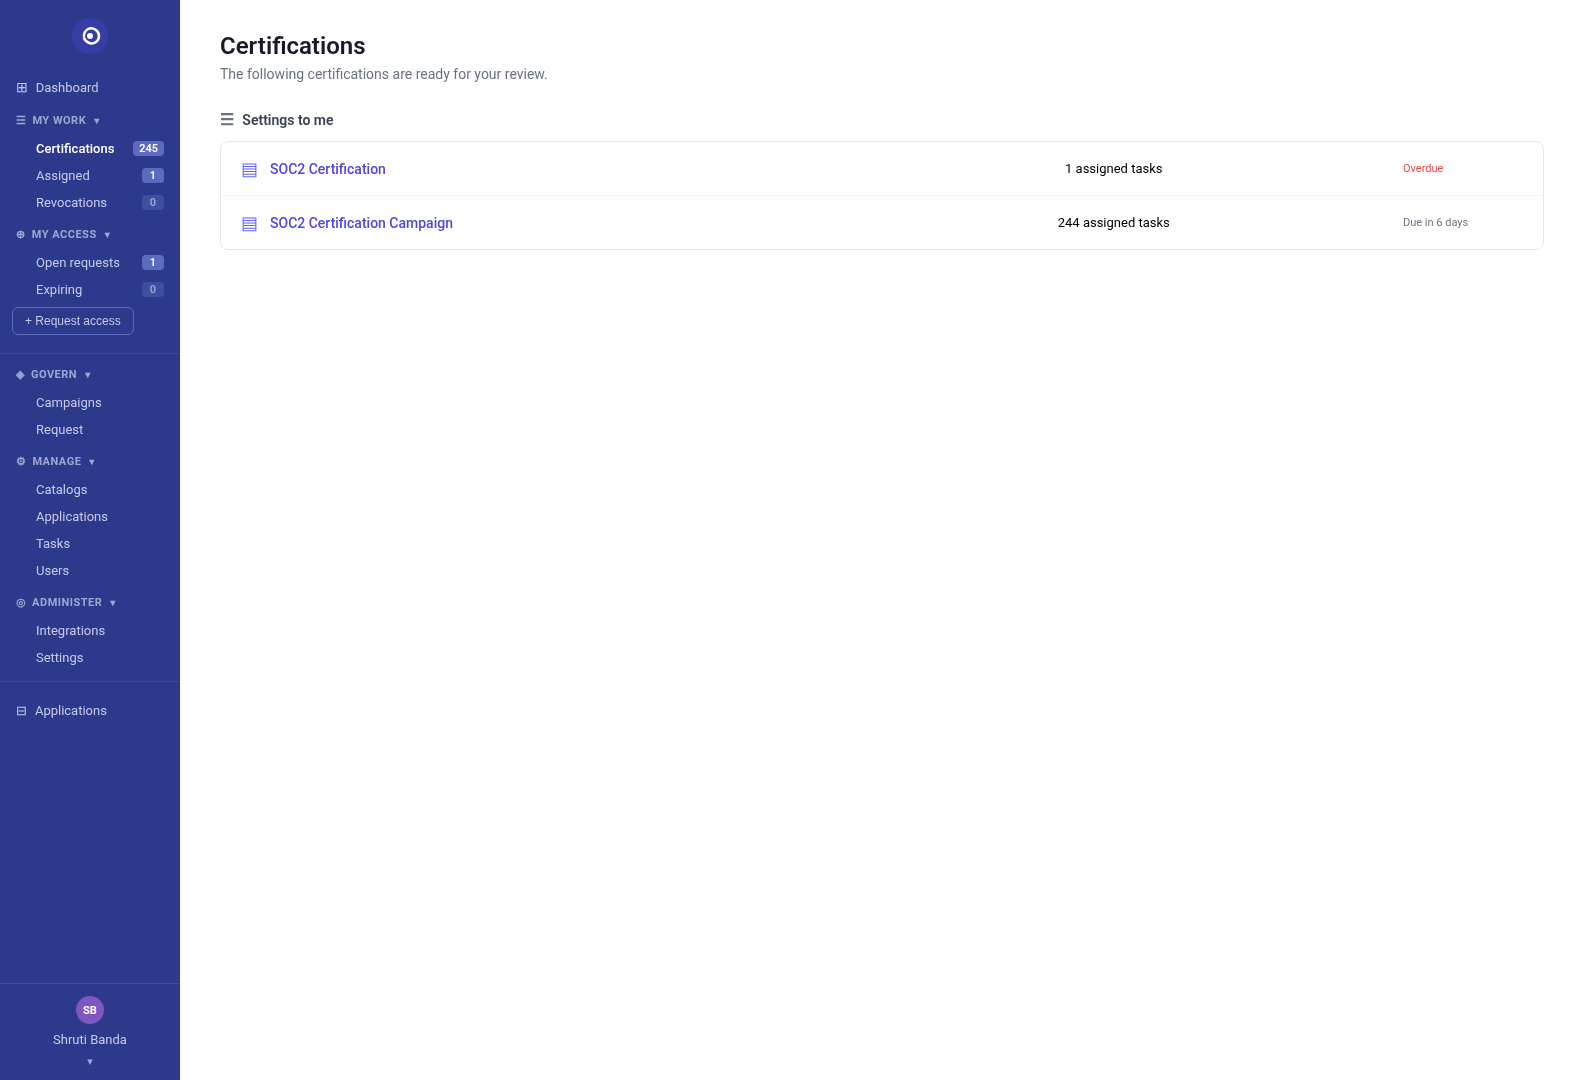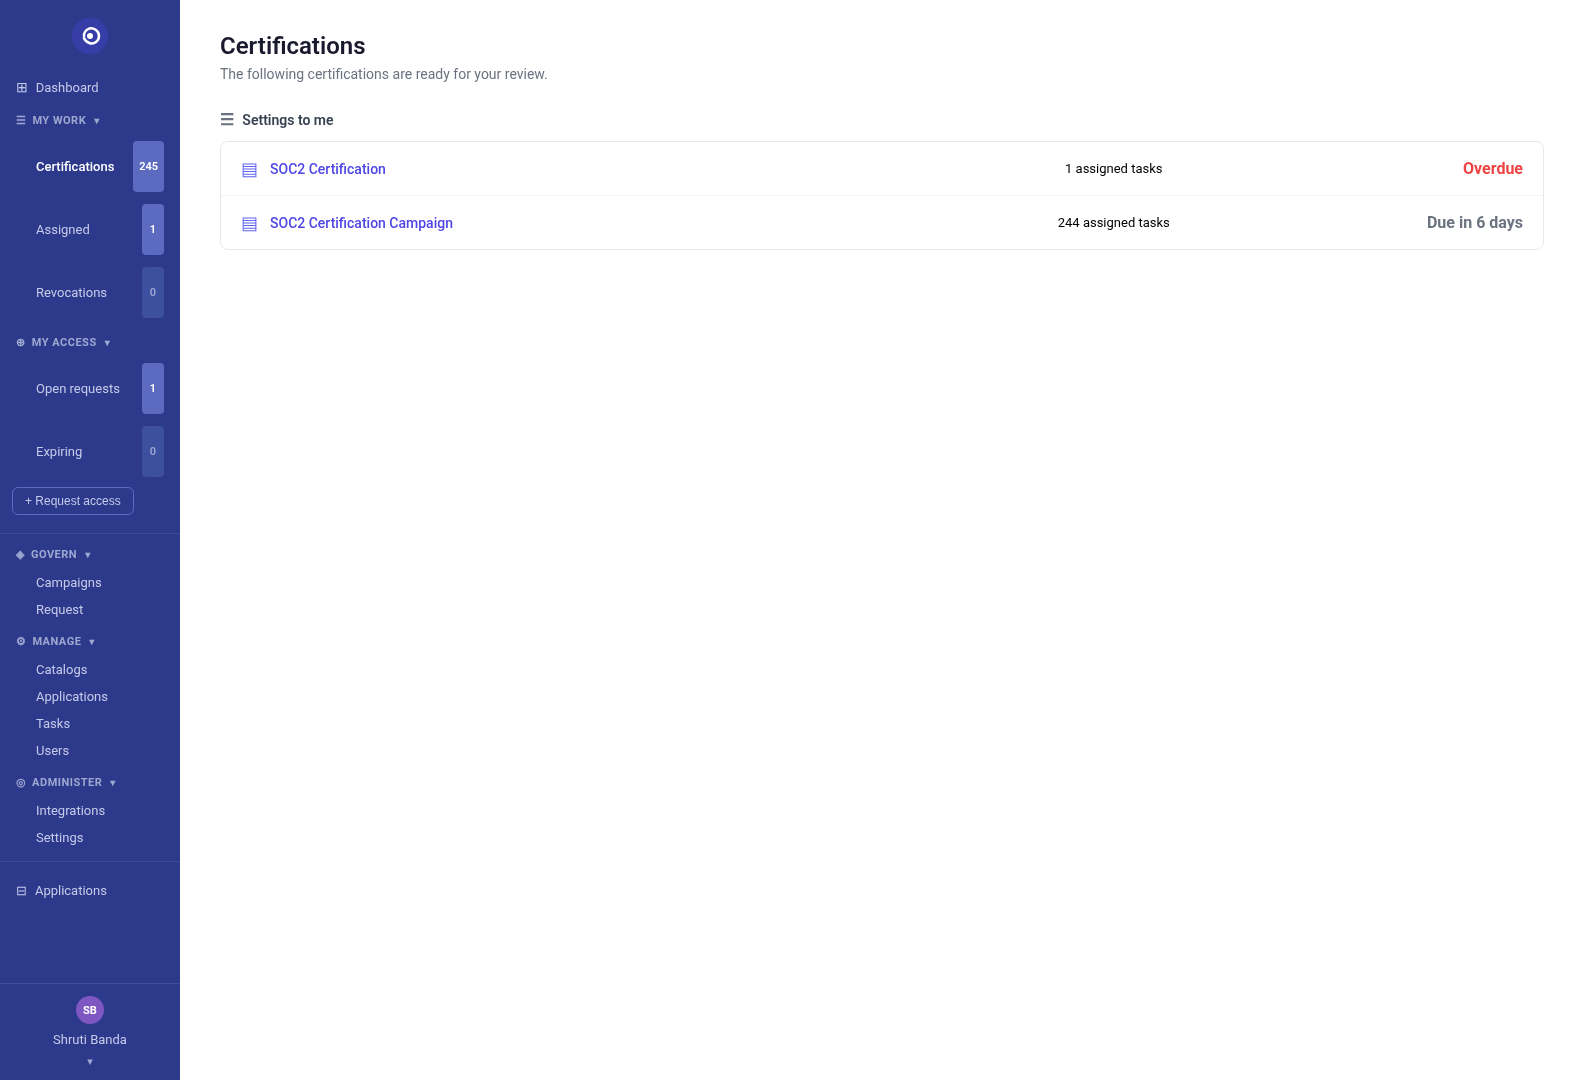--- a/index.html
+++ b/index.html
@@ -65,21 +65,21 @@
     }
     .nav-sub-item.active { color: #fff; font-weight: 500; }
 
     .badge {
       margin-left: auto;
       background: #5c6bc0;
       color: #fff;
       font-size: 11px;
       font-weight: 600;
       border-radius: 4px;
-      padding: 19px 6px;
+      padding: 1px 6px;
       min-width: 22px;
       text-align: center;
     }
     .badge.zero { background: #3d4f9f; color: #9da8d0; }
 
     .chevron {
       font-size: 10px;
       margin-left: 2px;
     }
 
@@ -198,23 +198,23 @@
     }
 
     .cert-tasks {
       font-size: 13px;
       color: #000000;
       flex: 1;
       text-align: center;
     }
 
     .cert-status {
-      font-size: 16px;
-      font-weight: 700;
-      text-align: right;
+      font-size: 11px;
+      font-weight: 400;
+      text-align: left;
       min-width: 120px;
     }
     .cert-status.overdue { color: #ef4444; }
     .cert-status.due { color: #6b7280; }
 
     .nav-icon { font-size: 14px; flex-shrink: 0; }
     .docs-section { margin-top: 8px; }
   </style>
 </head>
 <body>

